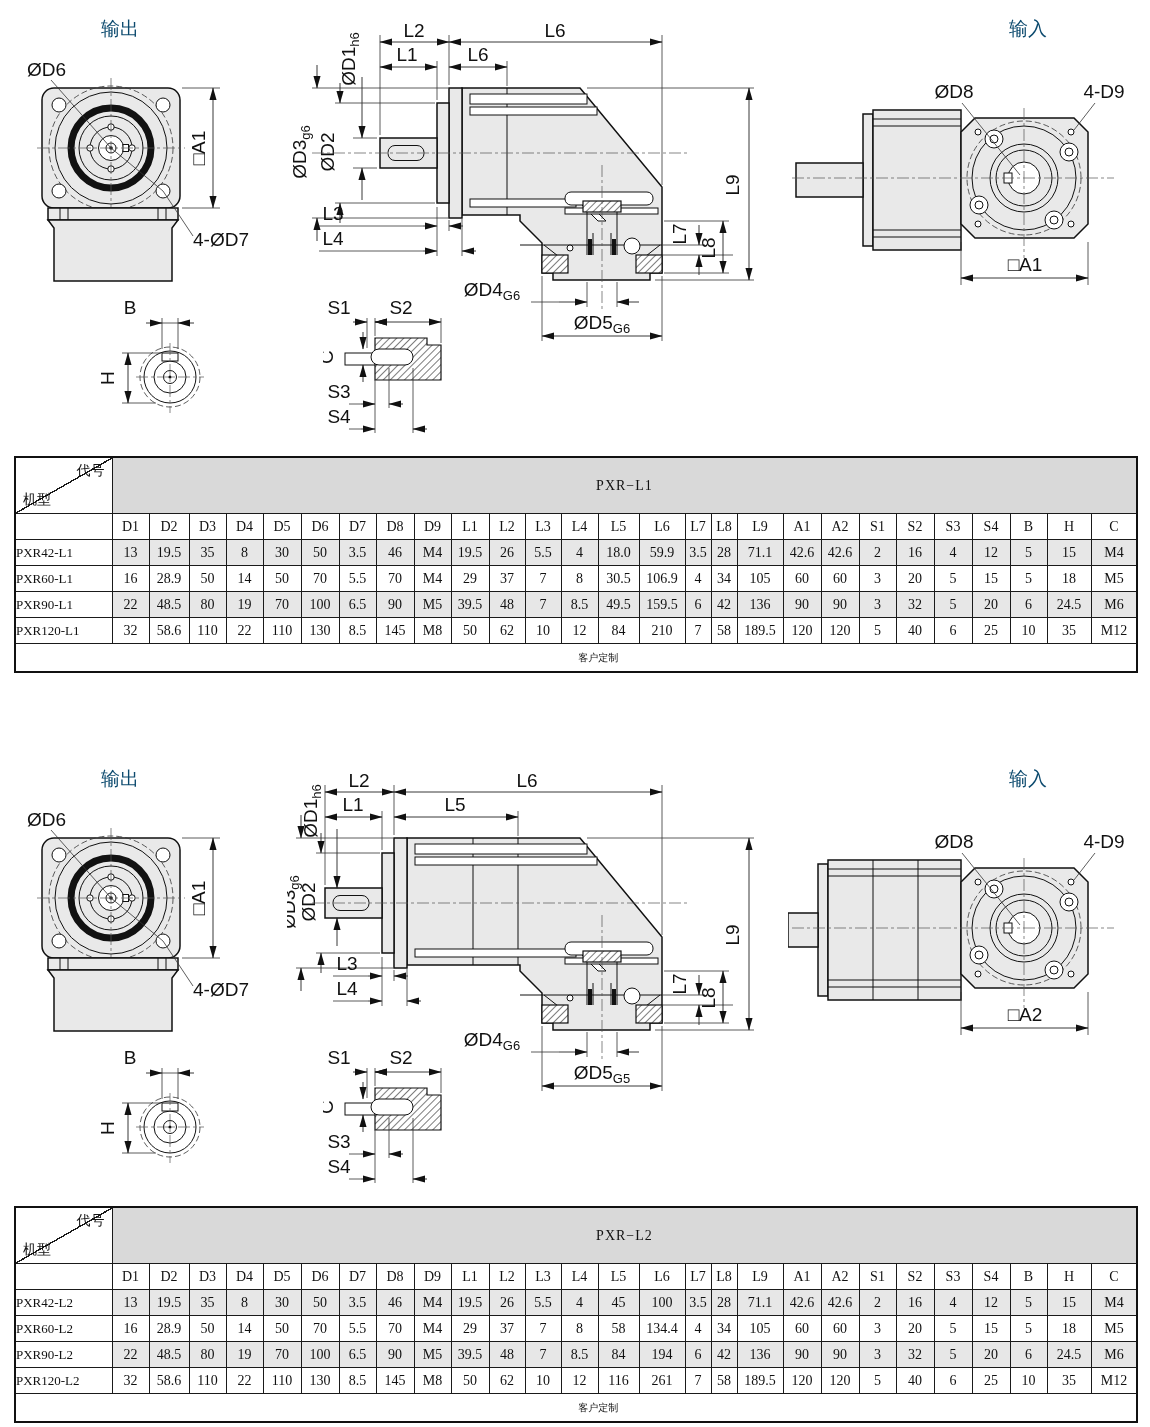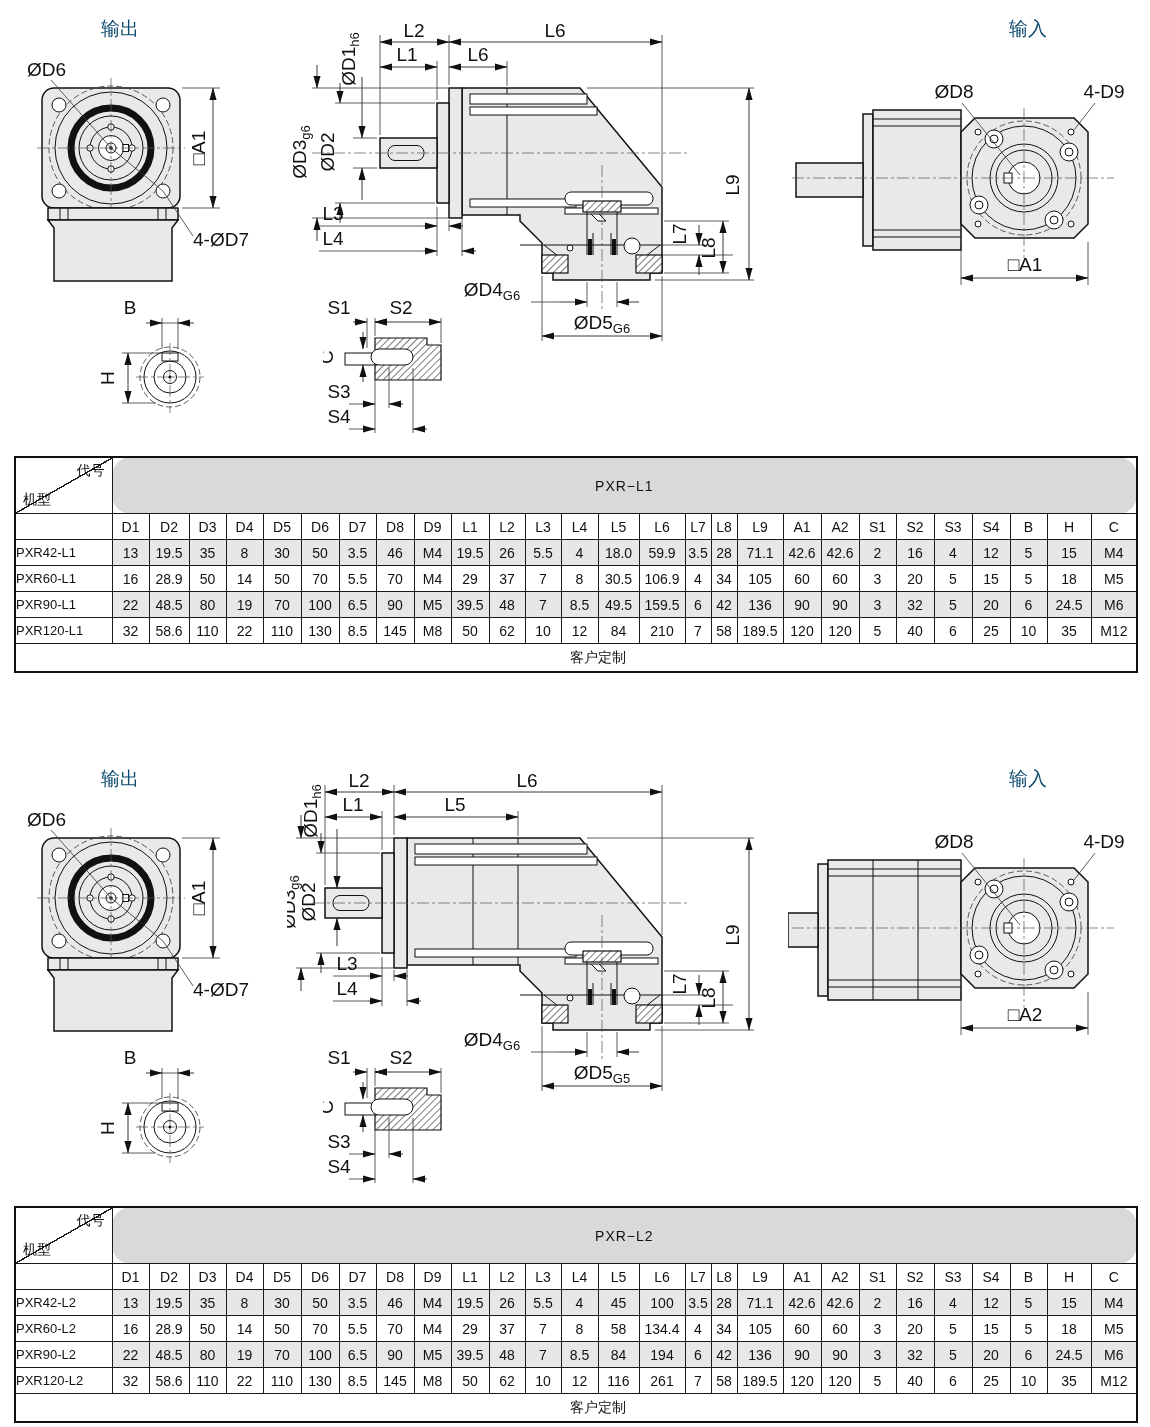--- a/index.html
+++ b/index.html
@@ -21,28 +21,28 @@
   .hat{fill:url(#hat);stroke:#111;stroke-width:1.2;}
   svg text{fill:#111;}
   .dl{font-size:19px;}
   .ds{font-size:13px;}
   
   .sec1 .v1{display:none;}
   .section:not(.sec1) .v2{display:none;}
   
   .tbl-wrap{position:absolute;left:14px;top:456px;width:1122px;}
   table.spec{border-collapse:collapse;table-layout:fixed;width:1122px;background:#fff;
-             border:2px solid #111;color:#111;}
+             border:2px solid #111;color:#111;font-family:Liberation Serif, serif;}
   table.spec td{border:1px solid #1a1a1a;text-align:center;padding:0;height:25px;
                 font-size:14px;overflow:hidden;white-space:nowrap;}
   tr.trow-title td{height:55px;}
-  td.ttl{background:#d9d9d9;font-size:19px;letter-spacing:1px;border-radius:19px;}
+  td.ttl{background:#d9d9d9;font-size:19px;letter-spacing:1px;}
   tr.shade td{background:#e7e7e7;}
   table.spec td.model{text-align:left;font-size:13px;background:#fff;}
-  tr.trow-foot td{height:27px;font-size:14px;padding-left:44px;}
+  tr.trow-foot td{height:27px;font-size:10px;padding-left:44px;}
   td.diag{position:relative;background:linear-gradient(to bottom right,
       transparent calc(50% - 0.7px),#1a1a1a calc(50% - 0.7px),
       #1a1a1a calc(50% + 0.7px),transparent calc(50% + 0.7px));}
   .dg-t{position:absolute;top:4px;right:7px;font-size:14px;}
   .dg-b{position:absolute;bottom:4px;left:7px;font-size:14px;}
 </style>
 </head>
 <body>
 
 <svg width="0" height="0" style="position:absolute">

